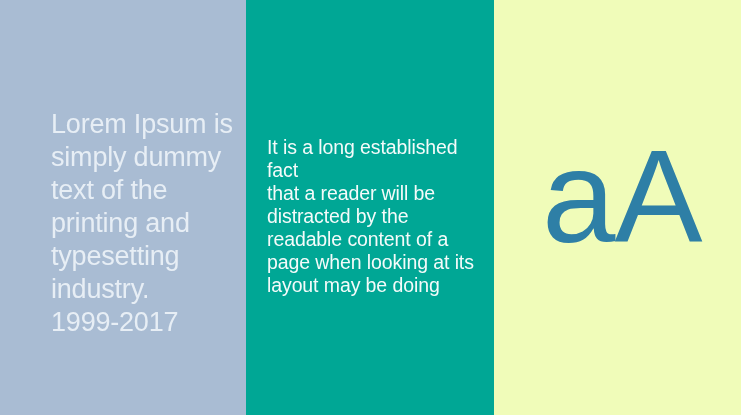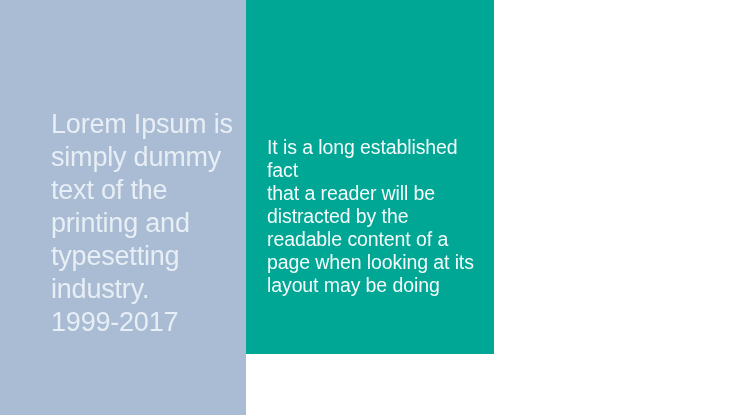--- a/index.html
+++ b/index.html
@@ -42,21 +42,21 @@
     line-height: 33px;
     font-weight: 300;
     letter-spacing: -0.2px;
     white-space: pre-line;
     margin: 12px;
   }
 
   
   .panel-mid {
     width: 248px;
-    height: 354px;
+    height: 415px;
     background: #00a795;
     position: relative;
     flex: 0 0 248px;
     box-sizing: border-box;
   }
   .panel-mid-text {
     position: absolute;
     left: 21px;
     top: 136px;
     width: 212px;
@@ -107,14 +107,17 @@
 
   <section class="panel-mid">
     <p class="panel-mid-text">It is a long established fact
 that a reader will be
 distracted by the
 readable content of a
 page when looking at its
 layout may be doing</p>
   </section>
 
+  <section class="panel-right">
+    <p class="panel-right-glyphs">aA</p>
+  </section>
 
 </div>
 
 </body></html>

